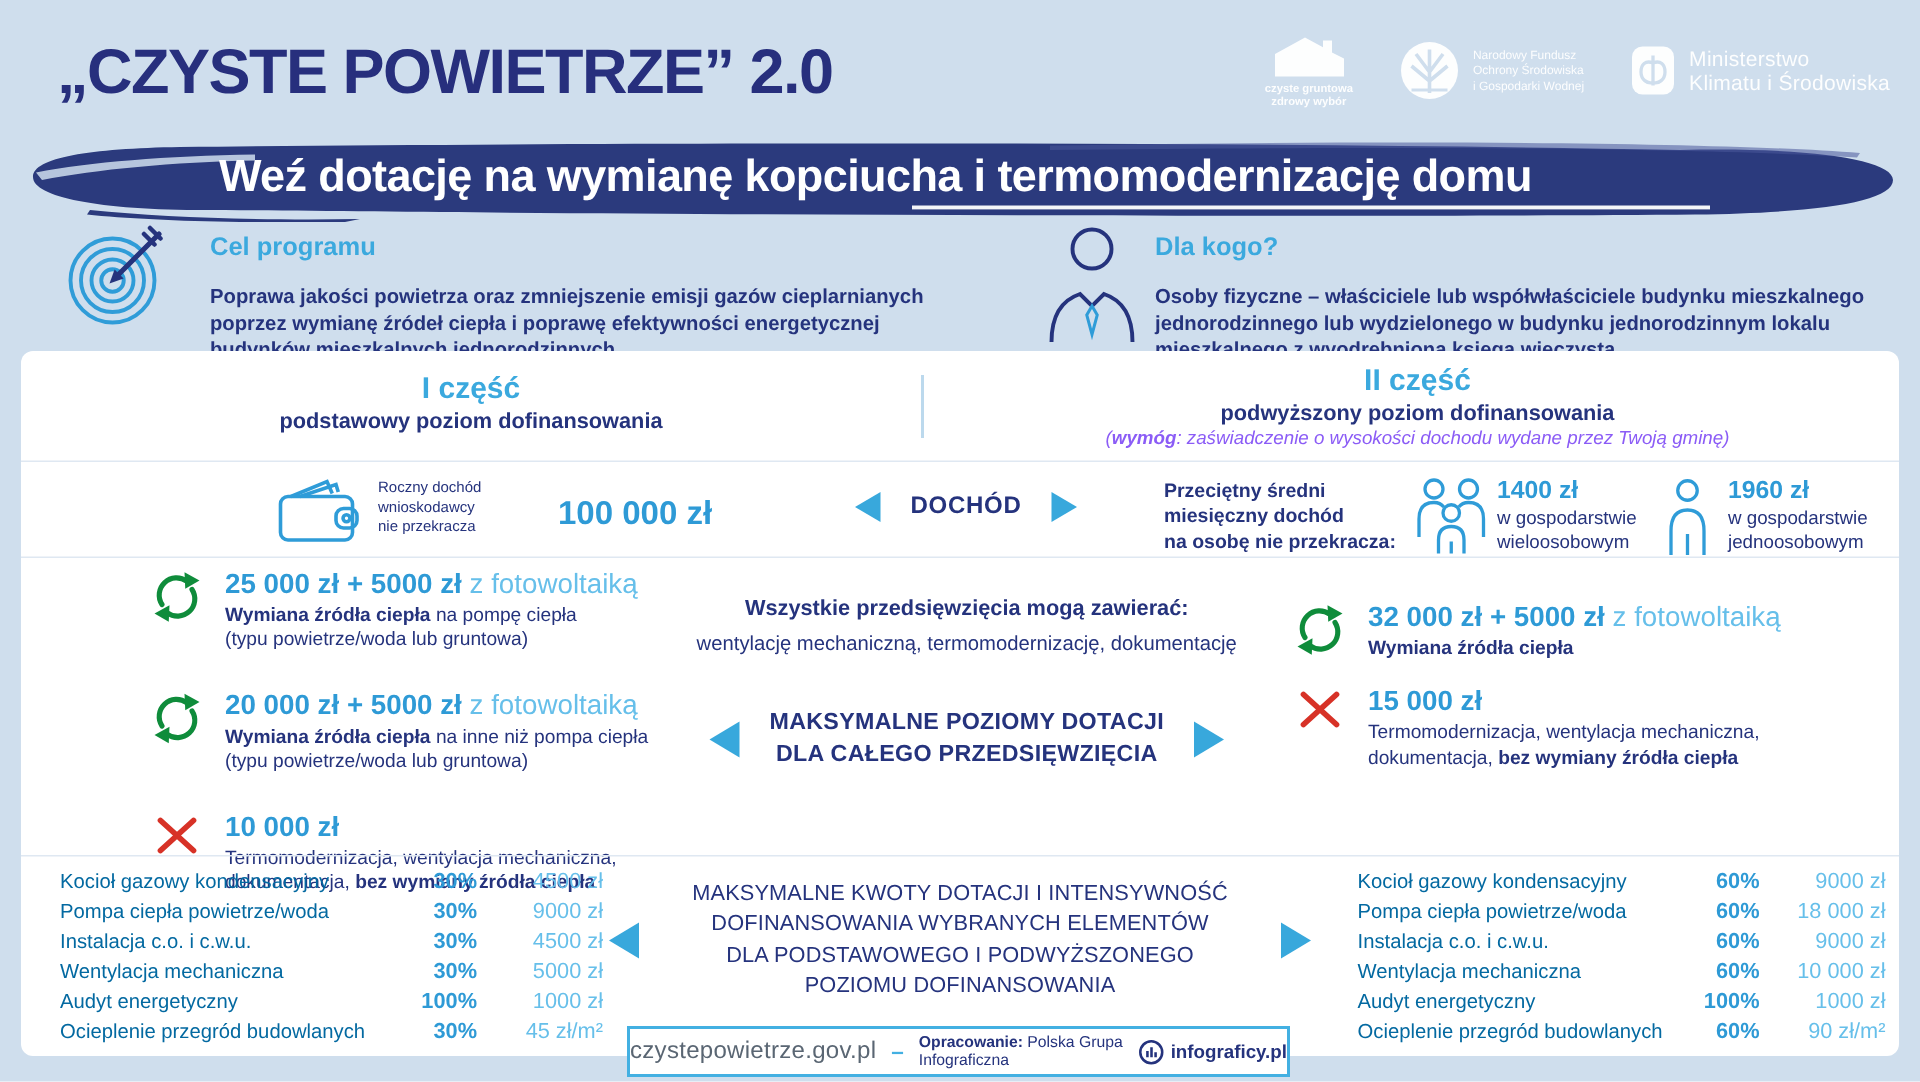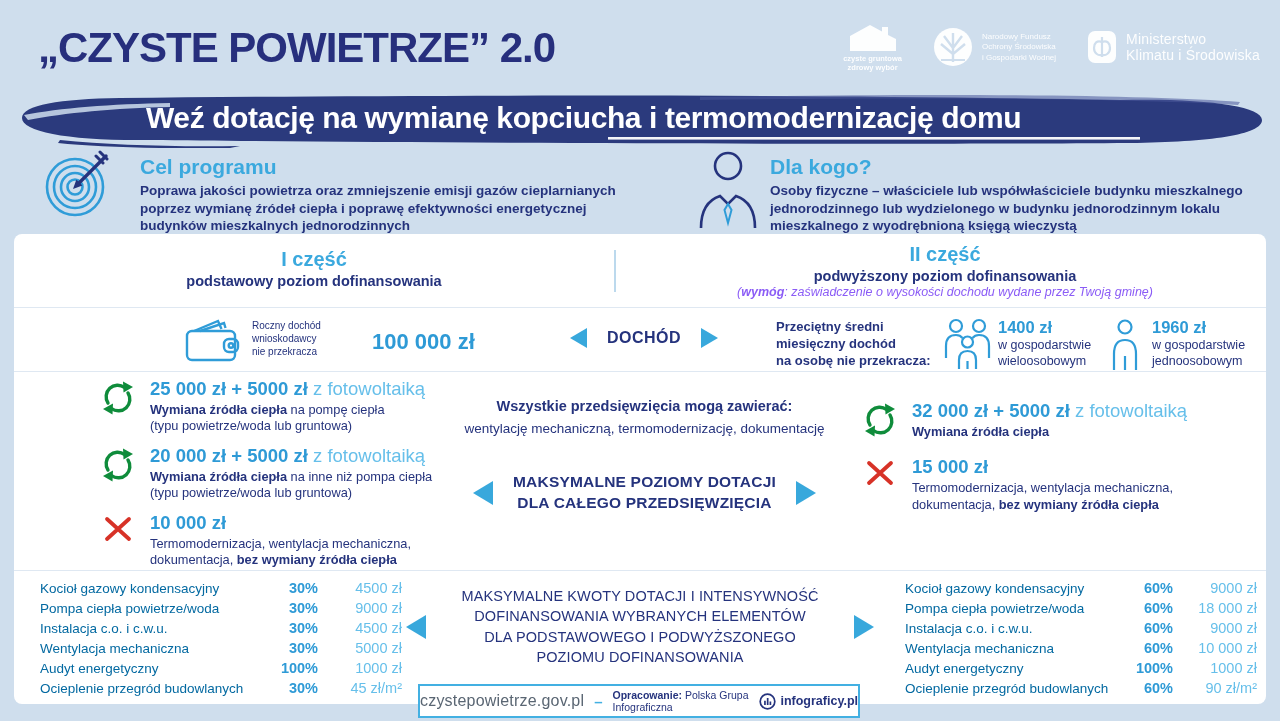--- a/index.html
+++ b/index.html
@@ -35,21 +35,21 @@
     font-size:30px; font-weight:800; letter-spacing:-.4px; color:#fff;
   }
 
   
   .intro-icon { position:absolute; }
   .goal-icon { left:44px; top:150px; }
   .who-icon  { left:696px; top:148px; }
   .intro-block { position:absolute; }
   .goal-block { left:140px; top:155px; width:492px; }
   .who-block  { left:770px; top:155px; width:486px; }
-  .intro-title { color:#3ba9de; font-size:21px; font-weight:800; margin-bottom:3px; }
+  .intro-title { color:#3ba9de; font-size:17px; font-weight:800; margin-bottom:14px; }
   .intro-text  { font-size:13.5px; font-weight:700; line-height:1.3; color:#25337d; }
 
   
   .card {
     position:absolute; left:14px; top:234px; width:1252px; height:470px;
     background:#fff; border-radius:8px;
   }
   .hline { position:absolute; left:0; right:0; height:1px; background:#dfe8f2; }
   .vdiv  { position:absolute; left:600px; top:16px; width:2px; height:42px; background:#bcd9ed; }
 
@@ -70,21 +70,21 @@
   .family-icon { position:absolute; left:930px; top:82px; }
   .hh-block { position:absolute; }
   .hh-multi  { left:984px; top:84px; }
   .hh-single { left:1138px; top:84px; }
   .single-icon { position:absolute; left:1096px; top:84px; }
   .hh-value { font-size:16.5px; font-weight:800; color:#2e9ad6; }
   .hh-text  { font-size:12.5px; color:#25337d; line-height:1.25; margin-top:1px; }
 
   
   .g-host { position:absolute; display:flex; flex-direction:column; }
-  .g-left  { left:86px;  top:144px; width:366px; gap:10px; }
+  .g-left  { left:86px;  top:144px; width:366px; gap:24px; }
   .g-right { left:848px; top:166px; width:400px; gap:16px; }
   .g-item { display:flex; gap:14px; }
   .g-icon { width:36px; flex:0 0 36px; display:flex; justify-content:center; padding-top:2px; }
   .g-amount { font-size:18.5px; font-weight:800; color:#2e9ad6; }
   .g-suffix { font-size:18.5px; color:#66bfea; }
   .g-lines  { display:block; font-size:12.8px; line-height:1.28; color:#25337d; margin-top:2px; }
   .g-lines b { font-weight:800; }
 
   .g-center { position:absolute; left:418px; top:164px; width:425px; text-align:center; }
   .g-center-bold { font-size:14.5px; font-weight:800; }

